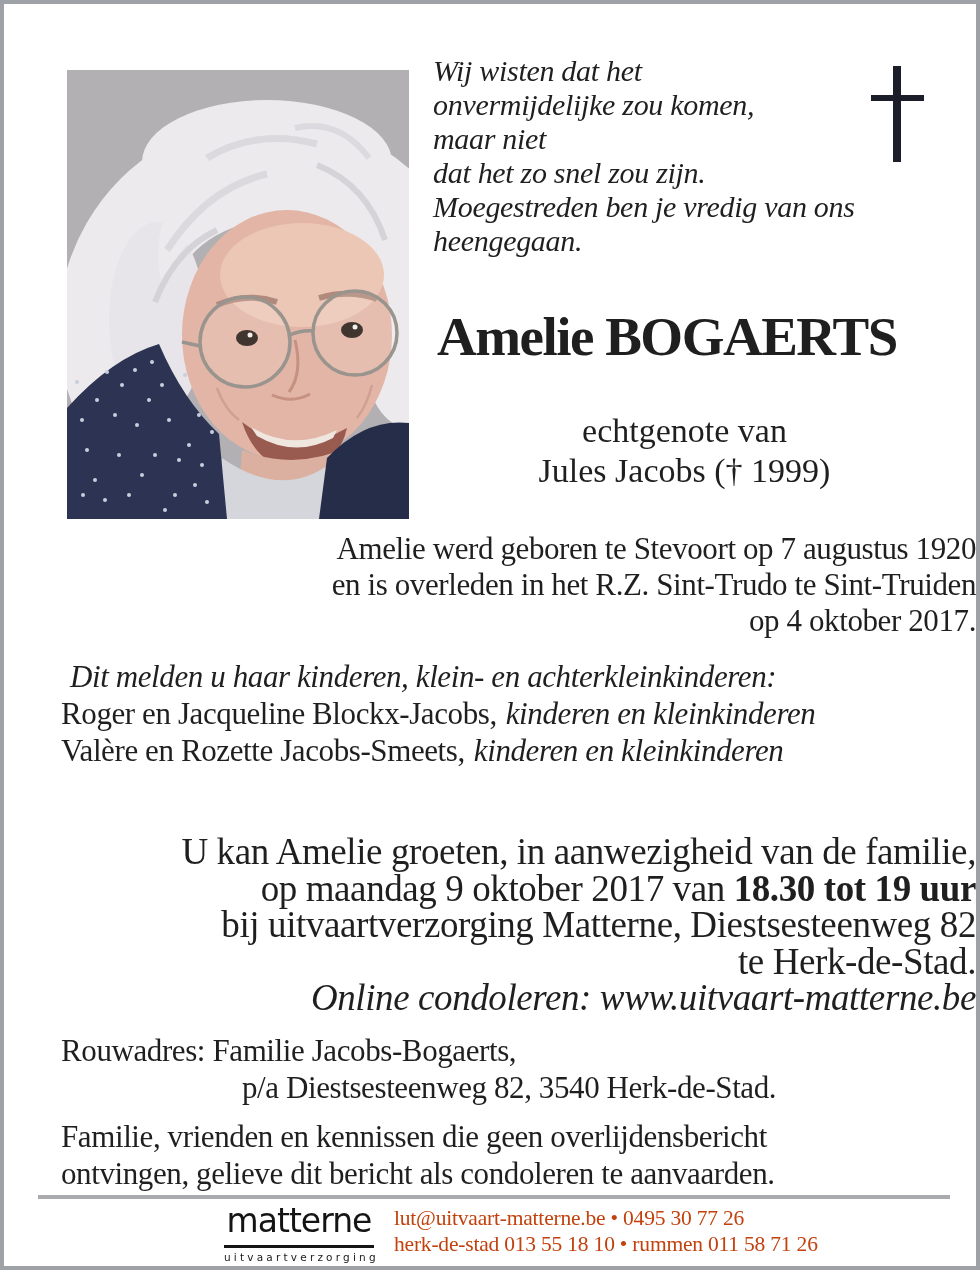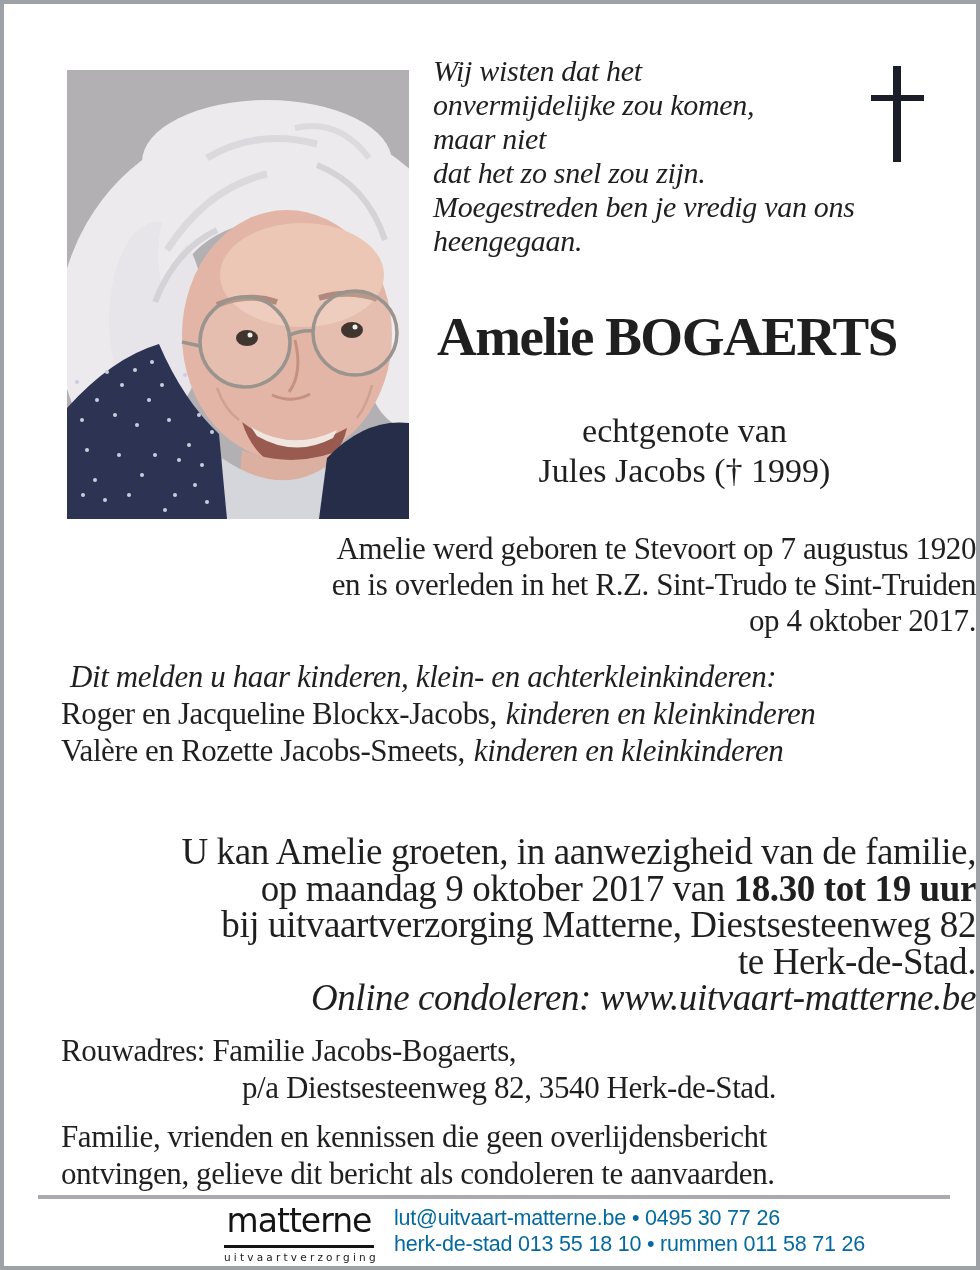--- a/index.html
+++ b/index.html
@@ -32,21 +32,21 @@
   .visitation{position:absolute;left:0;top:822px;width:100%;text-align:right;font-size:37px;line-height:36.5px;letter-spacing:-0.4px;margin-top:8px;}
   .visitation b{font-weight:bold;}
   .address{position:absolute;left:57px;top:1028px;font-size:31px;line-height:37px;letter-spacing:-0.4px;}
   .address .indent{padding-left:181px;}
   .closing{position:absolute;left:57px;top:1114px;font-size:31px;line-height:37px;letter-spacing:-0.4px;}
   
   .divider{position:absolute;left:34px;top:1191px;width:912px;height:4px;background:#a9abaf;}
   .logo{position:absolute;left:220px;top:1199px;width:150px;text-align:center;font-family:"DejaVu Sans","Liberation Sans",sans-serif;}
   .logo-name{font-size:33px;line-height:36px;letter-spacing:-1px;color:#141414;border-bottom:3px solid #141414;padding-bottom:6px;}
   .logo-sub{font-size:10.5px;letter-spacing:3.2px;margin-top:3px;color:#202020;white-space:nowrap;text-align:right;}
-  .contact{position:absolute;left:390px;top:1201px;font-family:Liberation Sans, sans-serif;font-size:21.5px;line-height:26px;color:#0369a1;letter-spacing:-0.2px;}
+  .contact{position:absolute;left:390px;top:1201px;font-family:Liberation Serif, serif;font-size:21.5px;line-height:26px;color:#c2410c;letter-spacing:-0.2px;}
 </style>
 </head>
 <body>
 
 <div class="card">
 
   <div class="photo">
     <svg width="342" height="449" viewBox="0 0 342 449">
       <rect x="0" y="0" width="342" height="449" fill="#b2b0b3"></rect>
 

